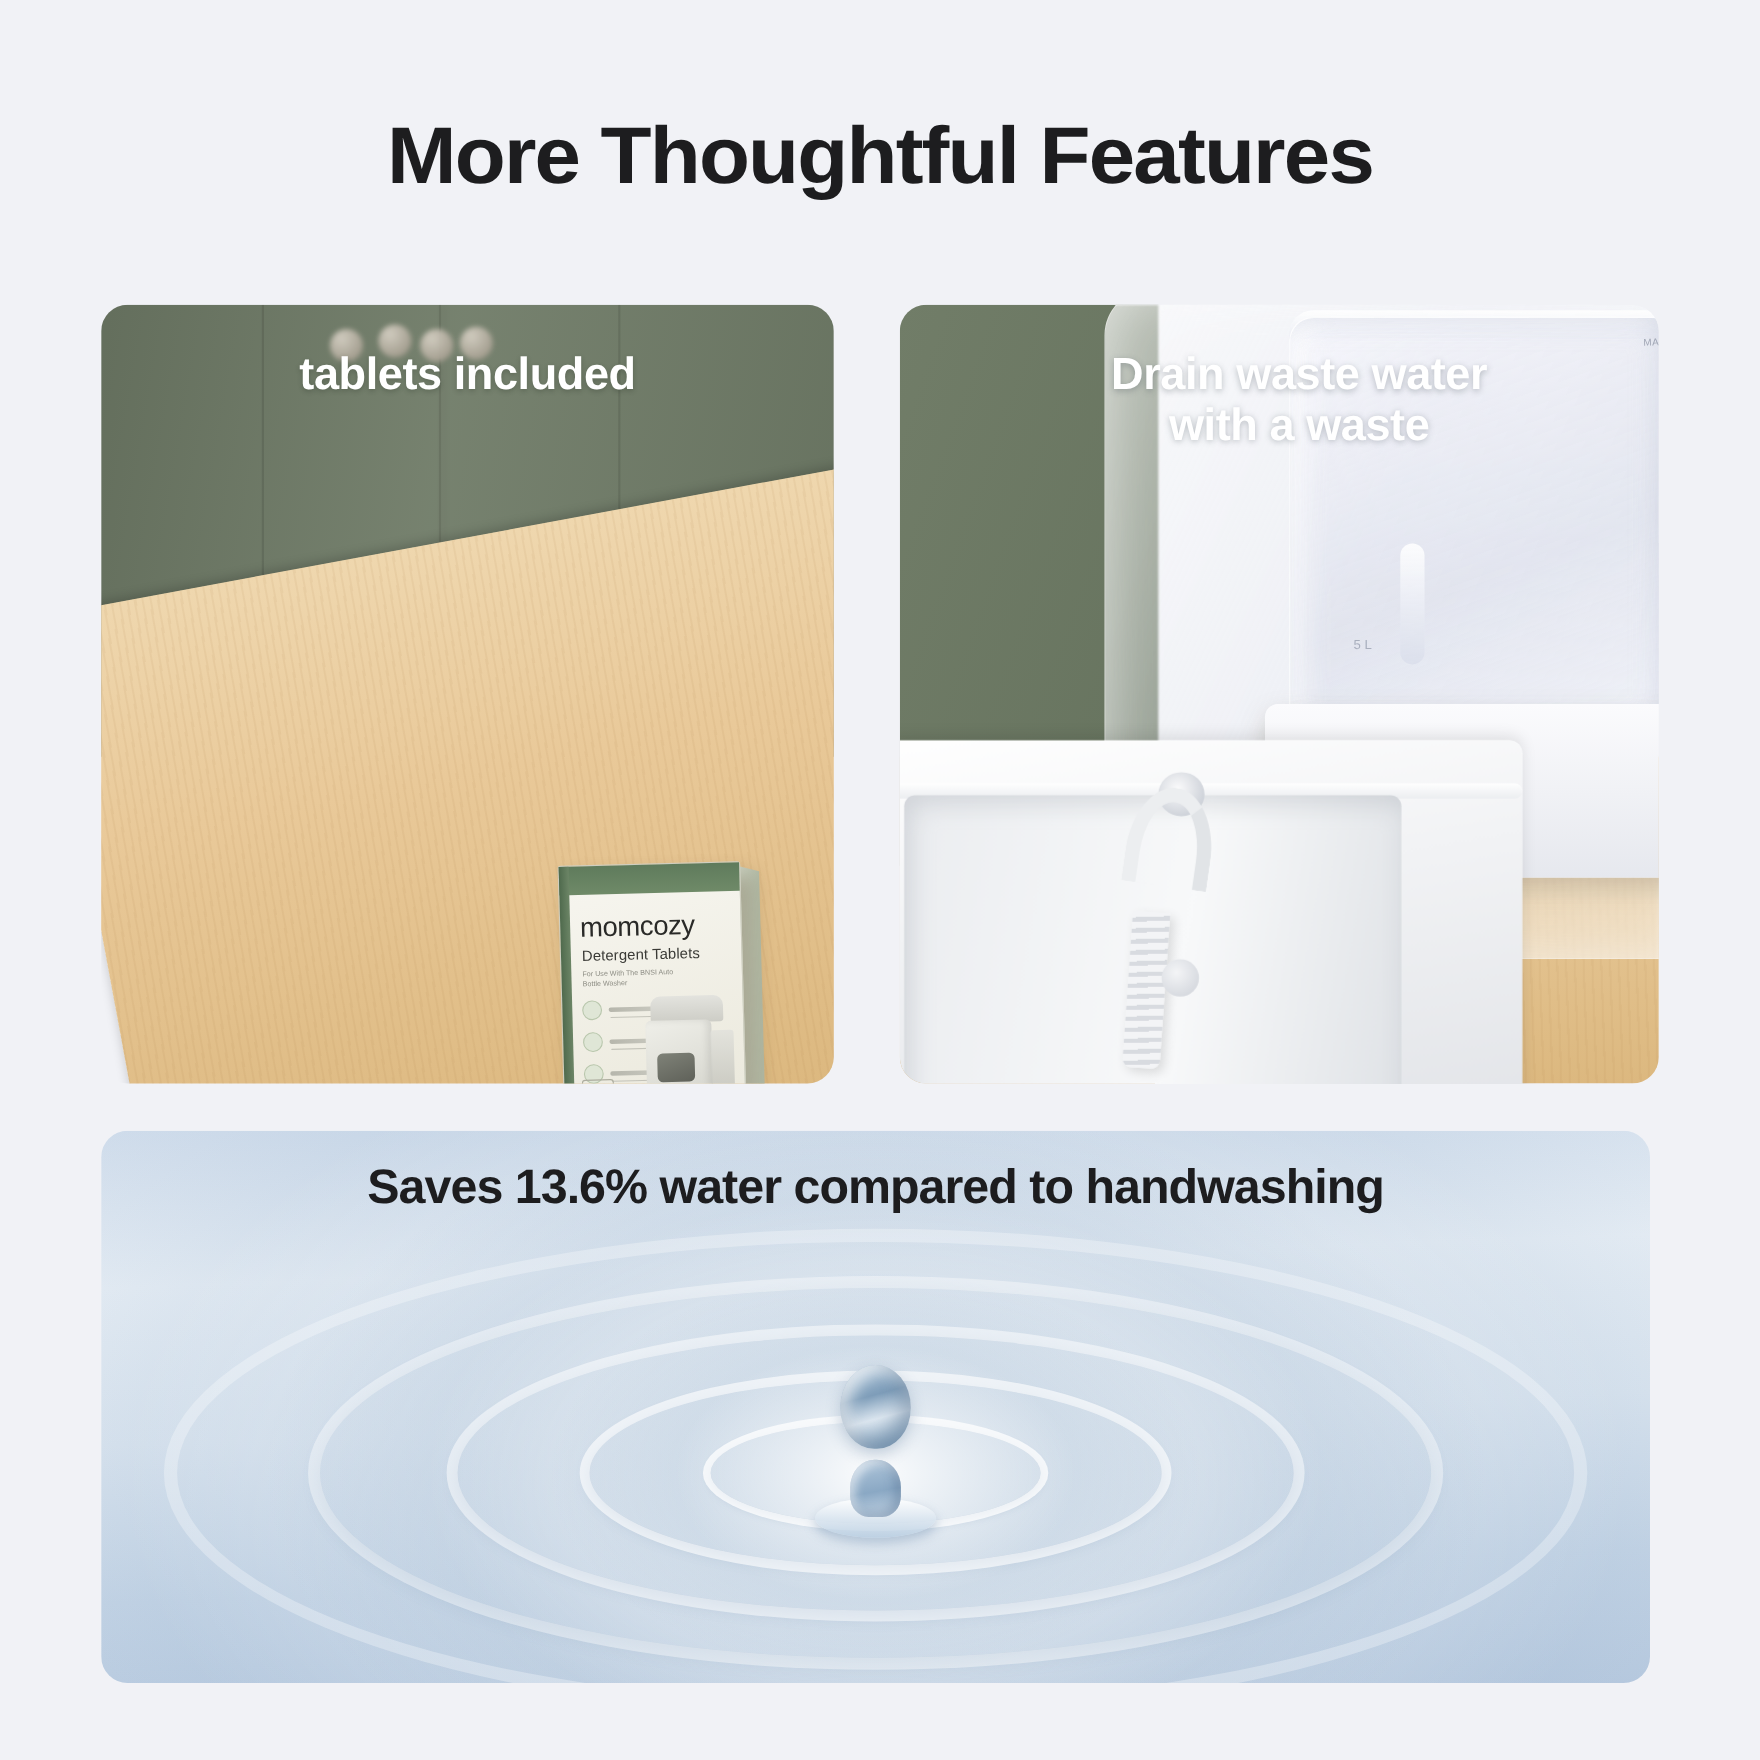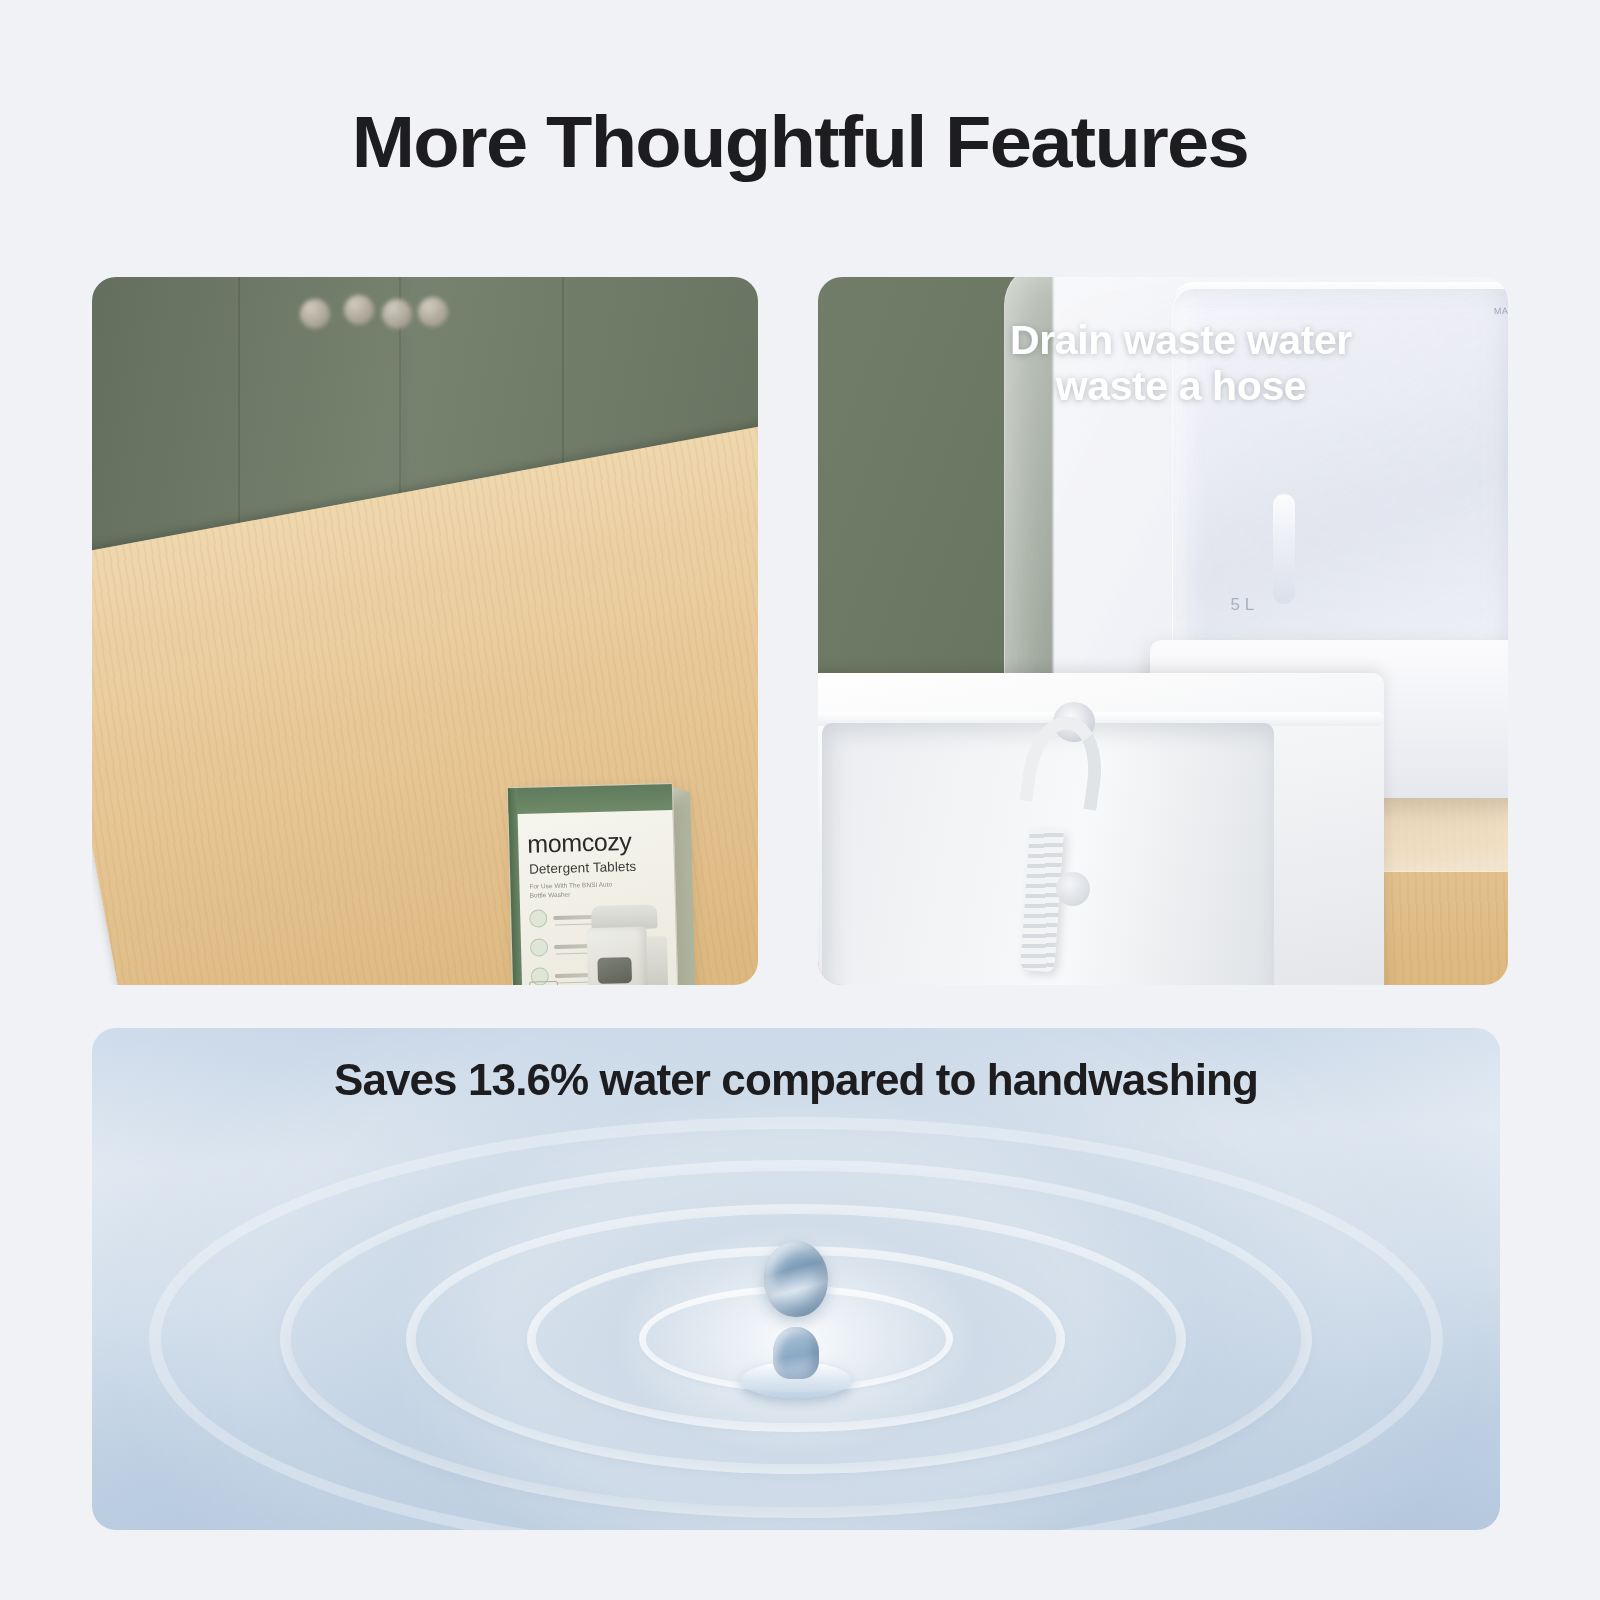--- a/index.html
+++ b/index.html
@@ -187,21 +187,21 @@
     font-size:9px; color:rgba(120,128,146,.65); letter-spacing:.5px;
     transform:rotate(-2deg);
   }
   .tank-post{
     position:absolute; left:50%; top:38%; width:22px; height:110px;
     border-radius:11px;
     background:linear-gradient(180deg, rgba(255,255,255,.85), rgba(210,216,232,.55));
   }
   .tank-5l{
     position:absolute; left:42%; top:52%;
-    font-size:17px; color:rgba(130,138,156,.6);margin-top:16px;
+    font-size:12px; color:rgba(130,138,156,.6);
   }
   .base-unit{
     position:absolute; left:27%; top:62%; width:78%; height:26%;
     border-radius:12px 12px 20px 20px;
     background:linear-gradient(180deg,#fbfbfd,#e6e8ee);
     box-shadow:0 10px 22px rgba(120,110,95,.28);
   }
   .base-vent{
     position:absolute; left:57%; top:74%; width:30px; height:22px;
     border-radius:3px;
@@ -352,20 +352,21 @@
         
         
       </div>
 
     </div>
   </div>
 
 </div>
 
 <div class="card-caption" id="cap-tablets">
+  <div>tablets included</div>
 </div>
 
 <div class="card" id="card-hose">
   <div class="hose-wall"></div>
   <div class="hose-counter"></div>
 
   <div class="appliance">
     <div class="tank-rim"></div>
     <div class="tank-glass"></div>
     <div class="tank-post"></div>
@@ -381,21 +382,21 @@
   </div>
 
   <div class="hose-port"></div>
   <div class="hose-curve"></div>
   <div class="hose-coil"></div>
   <div class="hose-clip"></div>
 </div>
 
 <div class="card-caption" id="cap-hose">
   <div>Drain waste water</div>
-  <div>waste a hose</div>
+  <div>with a waste</div>
 </div>
 
 <div class="card" id="card-water">
   <div class="water-bg"></div>
   <div class="water-ring ring5"></div>
   <div class="water-ring ring4"></div>
   <div class="water-ring ring3"></div>
   <div class="water-ring ring2"></div>
   <div class="water-ring ring1"></div>
   <div class="splash-crown"></div>

